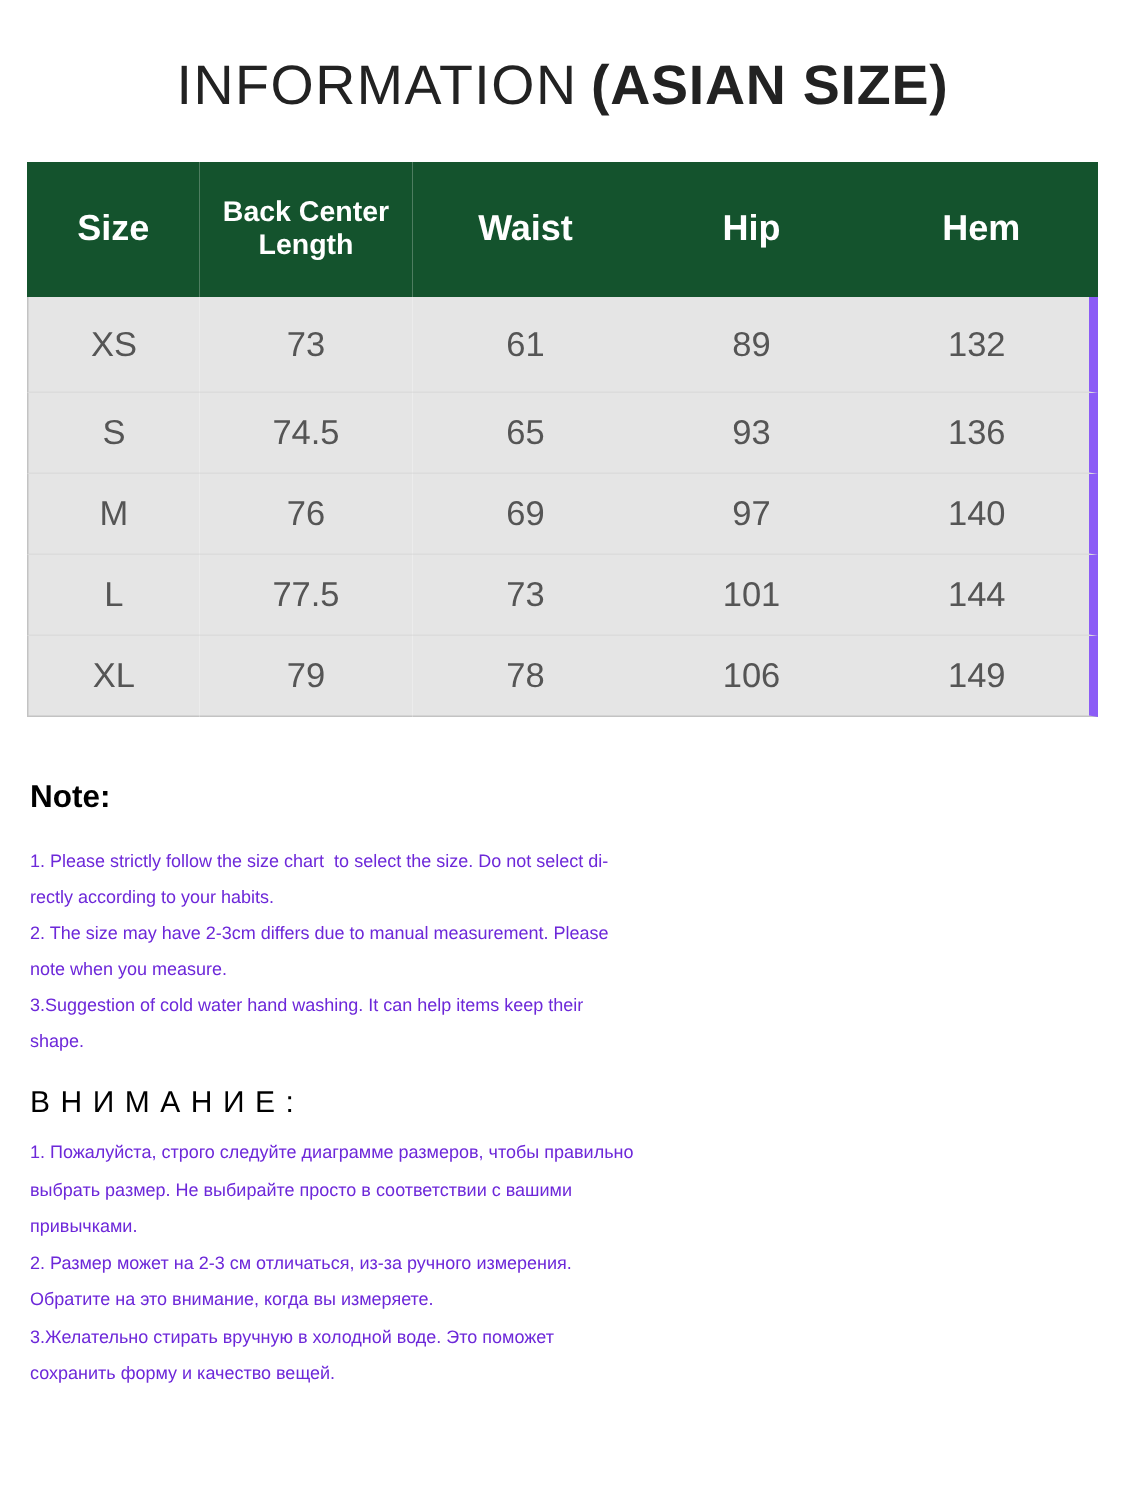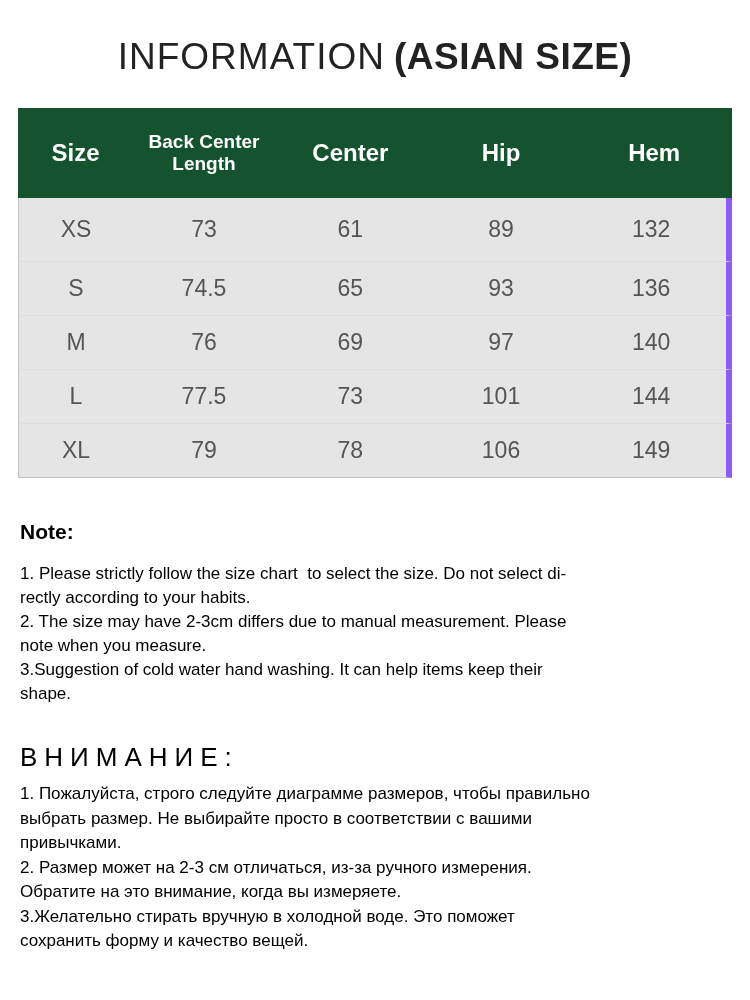--- a/index.html
+++ b/index.html
@@ -65,28 +65,28 @@
   
   .content { padding: 0 20px; }
   .note-heading-en {
     margin-top: 42px;
     font-size: 21px;
     font-weight: 700;
     color: #000000;
   }
   .note-lines { margin-top: 18px; }
   .note-line {
-    font-size: 17px;
+    font-size: 12px;
     line-height: 24px;
-    color: #000000;
+    color: #6d28d9;
     white-space: pre-wrap;
   }
   .note-heading-ru {
-    margin-top: 36px;
-    font-size: 26px;
+    margin-top: 18px;
+    font-size: 20px;
     font-weight: 500;
     color: #000000;
     letter-spacing: 7px;
   }
   .note-lines-ru { margin-top: 9px; }
   .note-lines-ru .note-line { line-height: 24.5px; }
 </style>
 </head>
 <body>
 
@@ -104,21 +104,21 @@
       <col style="width:21.1%">
       <col style="width:21.8%">
     </colgroup>
     <thead>
       <tr>
         <th>Size</th>
         <th>
           <span class="th-line">Back Center</span>
           <span class="th-line">Length</span>
         </th>
-        <th>Center</th>
+        <th>Waist</th>
         <th>Hip</th>
         <th>Hem</th>
       </tr>
     </thead>
     <tbody>
       <tr class="first-row">
         <td>XS</td>
         <td>73</td>
         <td>61</td>
         <td>89</td>

